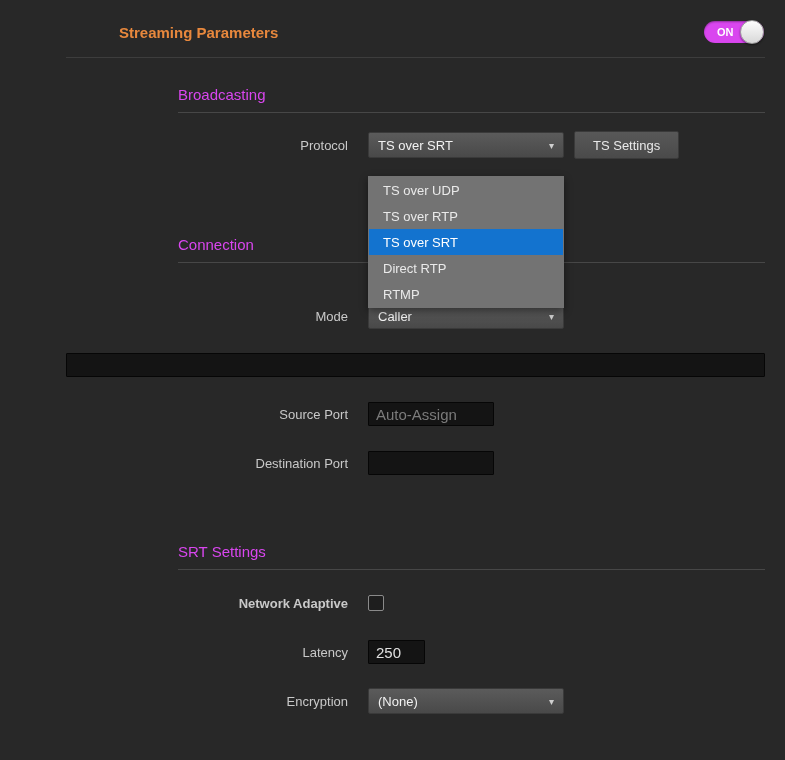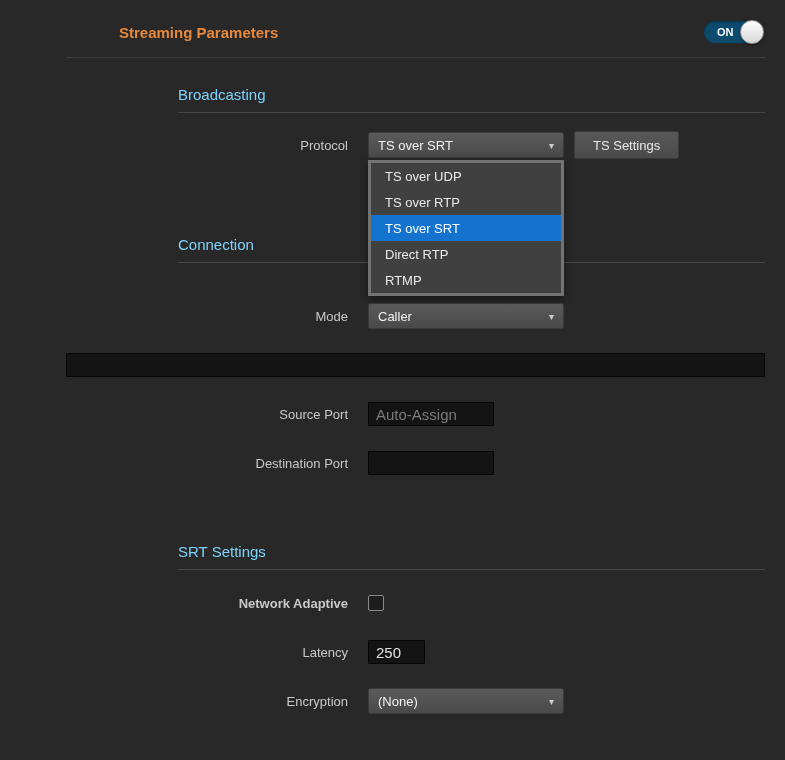--- a/index.html
+++ b/index.html
@@ -14,21 +14,21 @@
   
   .page-title {
     position:absolute; left:83px; top:24px;
     font-size:15px; font-weight:bold;
     color:#e8883d;
     margin-left:36px;
   }
   .toggle {
     position:absolute; right:21px; top:21px;
     width:60px; height:22px;
-    background:#0c4a6e;
+    background:#d946ef;
     border-radius:12px;
     display:flex; align-items:center;
     cursor:pointer;
     box-shadow:inset 0 1px 2px rgba(0,0,0,.35);
   }
   .toggle-label {
     color:#fff; font-size:11px; font-weight:bold;
     margin-left:13px;
   }
   .toggle-knob {
@@ -38,21 +38,21 @@
     border:1px solid #9a9a9a;
     box-shadow:0 1px 2px rgba(0,0,0,.5);
   }
   .header-divider {
     position:absolute; left:66px; right:20px; top:57px;
     height:1px; background:#3d3d3d;
   }
   
   .section-title {
     position:absolute; left:178px; width:587px;
-    font-size:15px; color:#7dd3fc;
+    font-size:15px; color:#d946ef;
     padding-bottom:9px;
     border-bottom:1px solid #474747;
   }
   .st-broadcasting { top:86px; }
   .st-connection   { top:236px; }
   .st-srt          { top:543px; }
   
   .row {
     position:absolute; left:66px; right:20px;
     display:flex; align-items:center;
@@ -110,24 +110,24 @@
   .txt-small { width:57px; }
   .checkbox {
     width:16px; height:16px;
     background:#1e1e1e;
     border:1px solid #8a8a8a;
     border-radius:2px;
     cursor:pointer;
   }
   
   .menu {
-    position:absolute; left:368px; top:160px;
+    position:absolute; left:368px; top:176px;
     width:196px;
-    background:#404040;
-    border:3px solid #737373;
+    background:#737373;
+    border:1px solid #737373;
     box-shadow:0 3px 8px rgba(0,0,0,.45);
     z-index:10;
   }
   .menu-item {
     height:26px; display:flex; align-items:center;
     padding-left:14px;
     font-size:13px; color:#eaeaea;
     cursor:pointer;
   }
   .menu-item.selected { background:#1373cf; color:#fff; }

